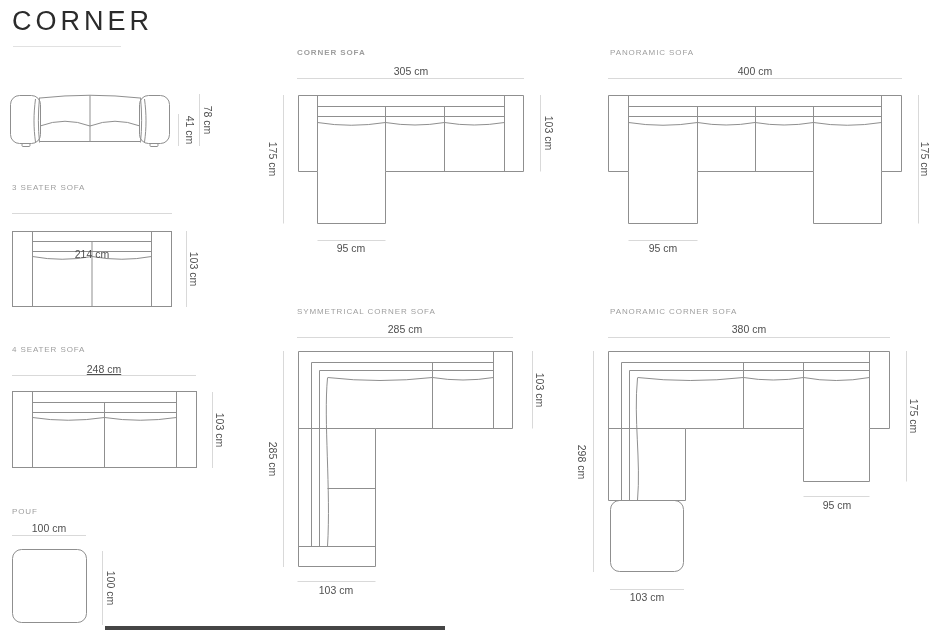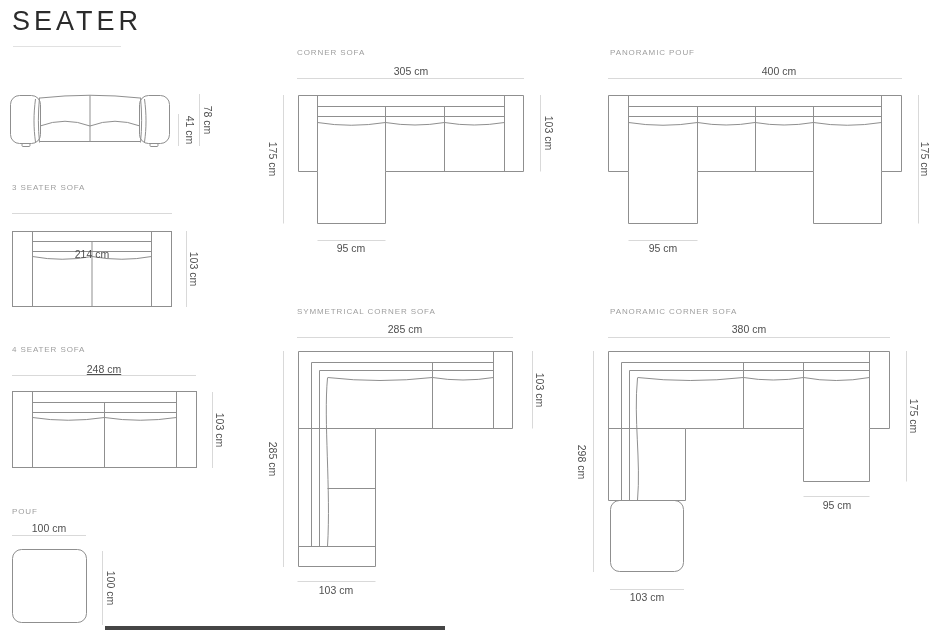--- a/index.html
+++ b/index.html
@@ -164,49 +164,49 @@
     </g>
     <g class="dimline">
       <line x1="608" y1="337.5" x2="890" y2="337.5"></line>
       <line x1="906.5" y1="351" x2="906.5" y2="481.5"></line>
       <line x1="593.5" y1="351" x2="593.5" y2="572"></line>
       <line x1="803.5" y1="496.5" x2="869.5" y2="496.5"></line>
       <line x1="610" y1="589.5" x2="684" y2="589.5"></line>
     </g>
   </svg>
 
-  <div class="brand">SEATER</div>
+  <div class="brand">CORNER</div>
   <div class="brand-rule"></div>
 
   <div class="sec-label" style="left:12px; top:183px;">3 SEATER SOFA</div>
   <div class="sec-label" style="left:12px; top:345px;text-align:center;">4 SEATER SOFA</div>
   <div class="sec-label" style="left:12px; top:507px;">POUF</div>
-  <div class="sec-label" style="left:297px; top:48px;">CORNER SOFA</div>
-  <div class="sec-label" style="left:610px; top:48px;">PANORAMIC POUF</div>
+  <div class="sec-label" style="left:297px; top:48px;font-weight:bold;">CORNER SOFA</div>
+  <div class="sec-label" style="left:610px; top:48px;">PANORAMIC SOFA</div>
   <div class="sec-label" style="left:297px; top:307px;">SYMMETRICAL CORNER SOFA</div>
   <div class="sec-label" style="left:610px; top:307px;">PANORAMIC CORNER SOFA</div>
 
   <div class="dim v" style="left:190px; top:130px;">41 cm</div>
   <div class="dim v" style="left:208px; top:120px;">78 cm</div>
 
   <div class="dim h" style="left:92px; top:201px;margin-top:47px;">214 cm</div>
   <div class="dim v" style="left:194px; top:269px;">103 cm</div>
 
   <div class="dim h" style="left:104px; top:363px;text-decoration:underline;">248 cm</div>
   <div class="dim v" style="left:220px; top:430px;">103 cm</div>
 
   <div class="dim h" style="left:49px; top:522px;">100 cm</div>
   <div class="dim v" style="left:111px; top:588px;">100 cm</div>
 
   <div class="dim h" style="left:411px; top:65px;">305 cm</div>
   <div class="dim v" style="left:273px; top:159px;">175 cm</div>
   <div class="dim v" style="left:549px; top:133px;">103 cm</div>
   <div class="dim h" style="left:351px; top:242px;">95 cm</div>
 
-  <div class="dim h" style="left:755px; top:65px;margin-left:24px;">400 cm</div>
+  <div class="dim h" style="left:755px; top:65px;">400 cm</div>
   <div class="dim v" style="left:925px; top:159px;">175 cm</div>
   <div class="dim h" style="left:663px; top:242px;">95 cm</div>
 
   <div class="dim h" style="left:405px; top:323px;">285 cm</div>
   <div class="dim v" style="left:540px; top:390px;">103 cm</div>
   <div class="dim v" style="left:273px; top:459px;">285 cm</div>
   <div class="dim h" style="left:336px; top:584px;">103 cm</div>
 
   <div class="dim h" style="left:749px; top:323px;">380 cm</div>
   <div class="dim v" style="left:914px; top:416px;">175 cm</div>

